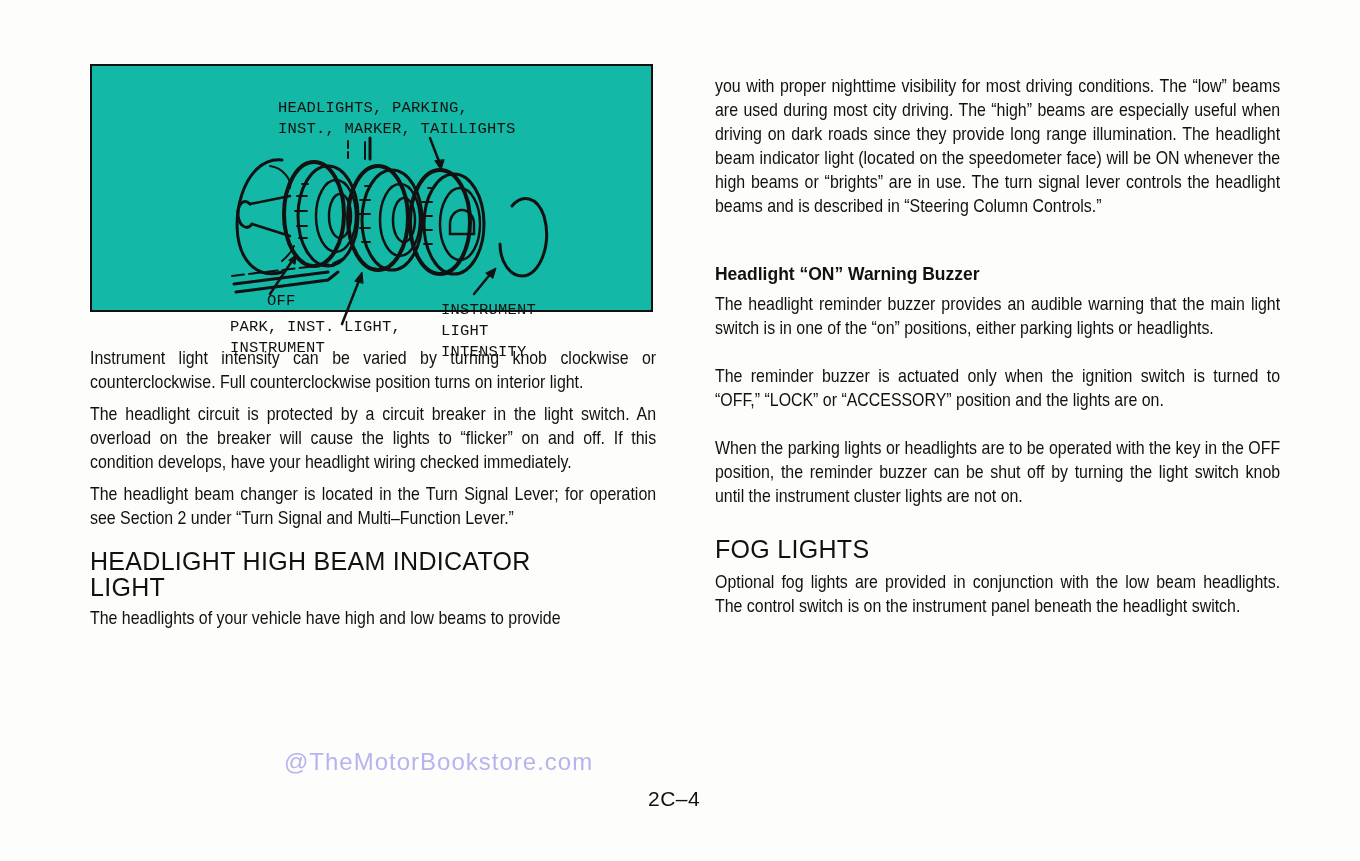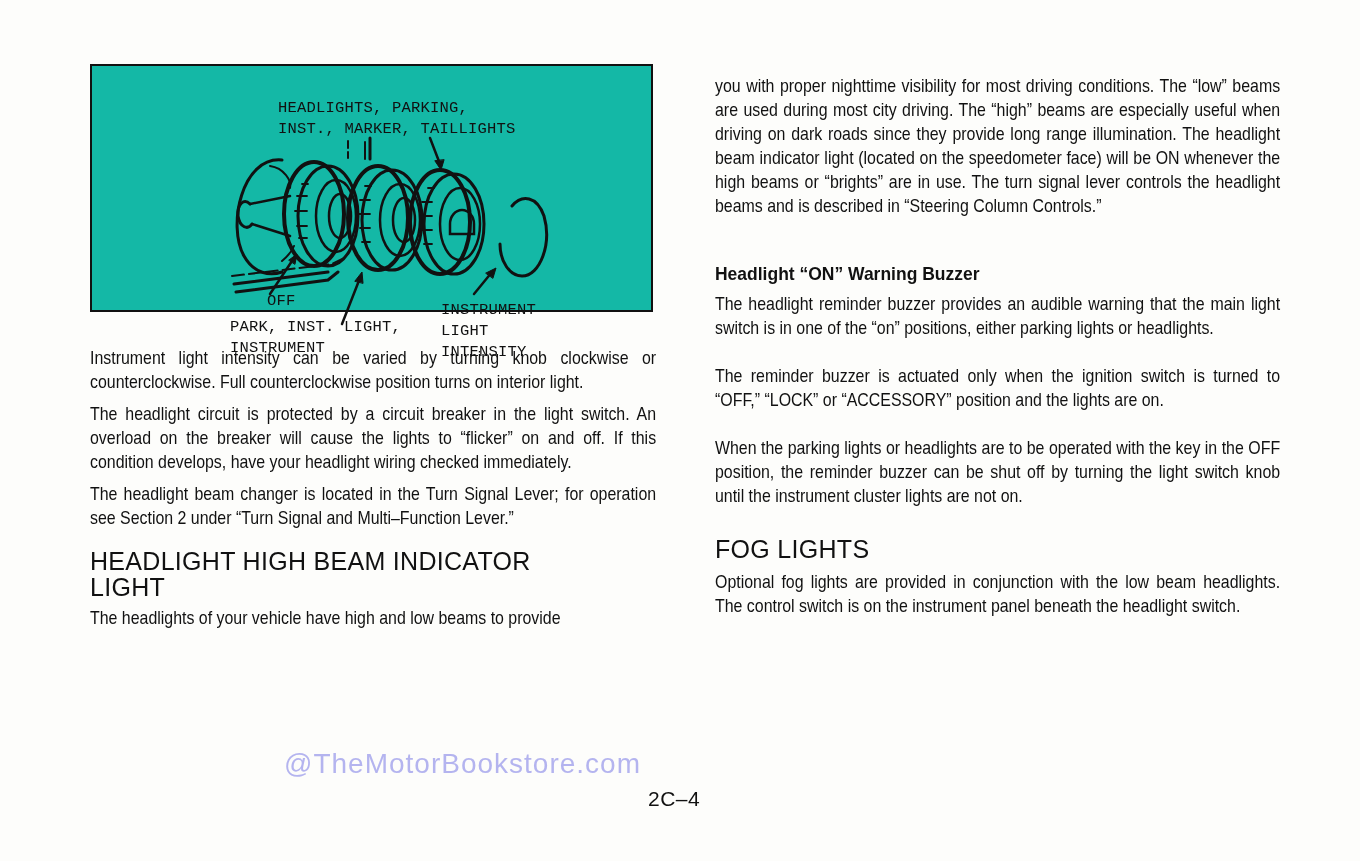--- a/index.html
+++ b/index.html
@@ -32,21 +32,21 @@
     }
     .h-minor {
       font-weight: bold; font-size: 19px; line-height: 24px; margin: 0;
       transform: scaleX(0.92); transform-origin: left top;
     }
     .page-number {
       position: absolute; left: 648px; top: 787px; font-size: 21px; font-weight: normal;
       letter-spacing: 0.5px;
     }
     .watermark {
-      position: absolute; left: 284px; top: 748px; font-size: 28px; color: rgba(120,120,230,0.55);
+      position: absolute; left: 284px; top: 748px; font-size: 24px; color: rgba(120,120,230,0.55);
       letter-spacing: 1px; white-space: nowrap; pointer-events: none;
     }
   </style>
 </head>
 <body>
 
 <div class="page">
 
   <div class="col-left">
 

